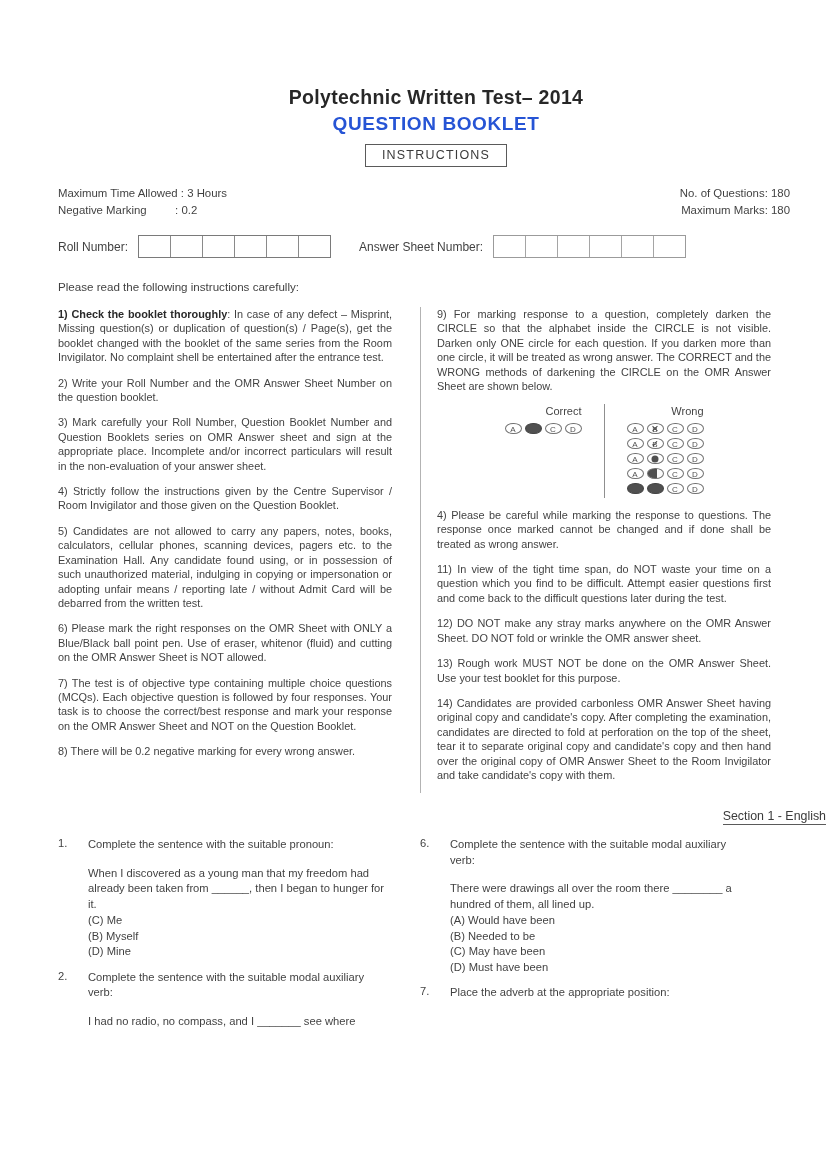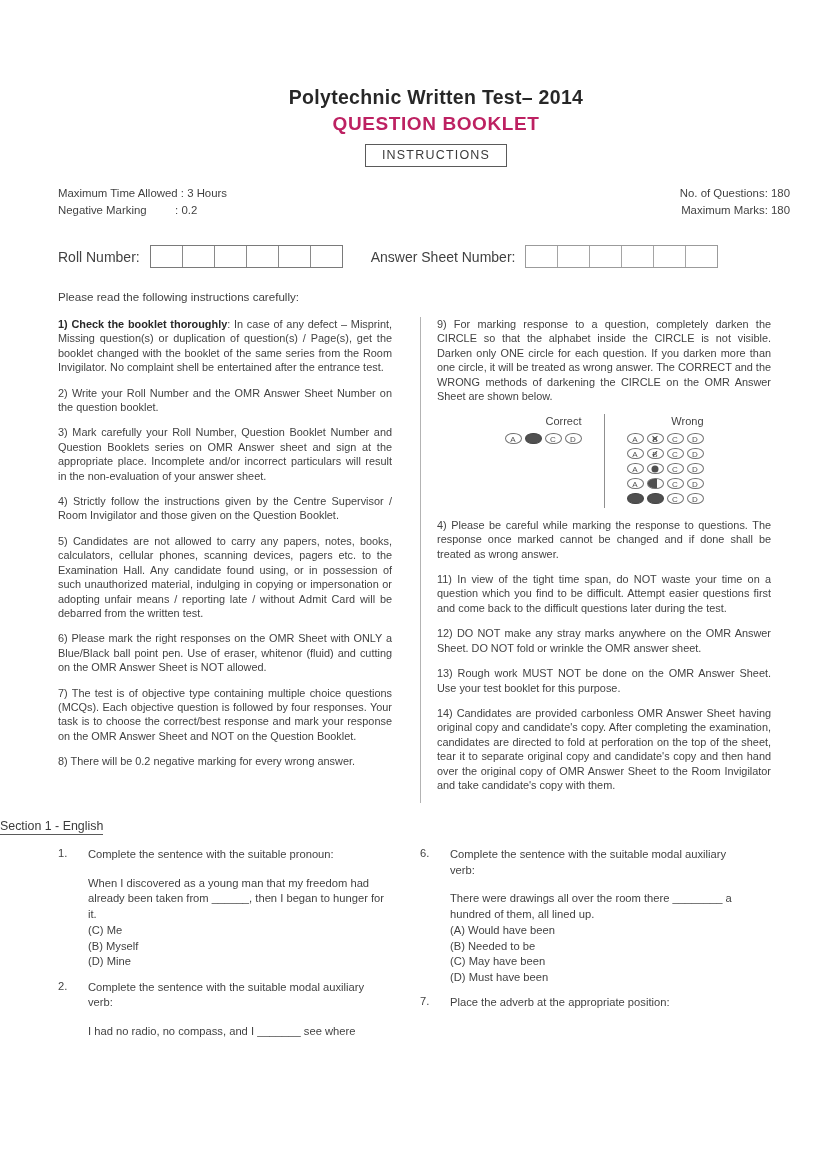--- a/index.html
+++ b/index.html
@@ -32,21 +32,21 @@
     font-size: 19.5px;
     font-weight: bold;
     letter-spacing: 0.3px;
     color: #1f1f1f;
   }
   .sub-title {
     font-size: 19px;
     font-weight: bold;
     margin-top: 4px;
     letter-spacing: 0.6px;
-    color: #be185d;
+    color: #1d4ed8;
   }
   .instructions-badge {
     display: inline-block;
     margin-top: 9px;
     border: 1.3px solid #555;
     padding: 3px 16px 4px 16px;
     font-size: 12.5px;
     letter-spacing: 1.2px;
     color: #333;
   }
@@ -63,22 +63,22 @@
   .meta-left div, .meta-right div {
     line-height: 17px;
     white-space: pre;
   }
   .meta-right { text-align: right; }
 
   
   .numbers-row {
     display: flex;
     align-items: center;
-    margin: 26px 0 0 58px;
-    font-size: 14px;
+    margin: 16px 0 0 58px;
+    font-size: 12px;
     color: #3a3a3a;
     text-align: center;
   }
   .num-label { white-space: nowrap; }
   .box-grid {
     display: flex;
     margin-left: 10px;
     border: 1px solid #777;
     height: 21px;
   }
@@ -180,21 +180,21 @@
   .bub.tick::after {
     content: "\2713";
     position: absolute;
     left: 0; right: 0; top: -1px;
     font-size: 9.5px;
     color: #3f3f3f;
   }
 
   
   .section-head {
-    text-align: left;
+    text-align: right;
     margin: 16px 0 12px 0;
     font-size: 12.4px;
     color: #333;
   }
   .section-head span {
     border-bottom: 1px solid #555;
     padding-bottom: 1px;
   }
 
   

